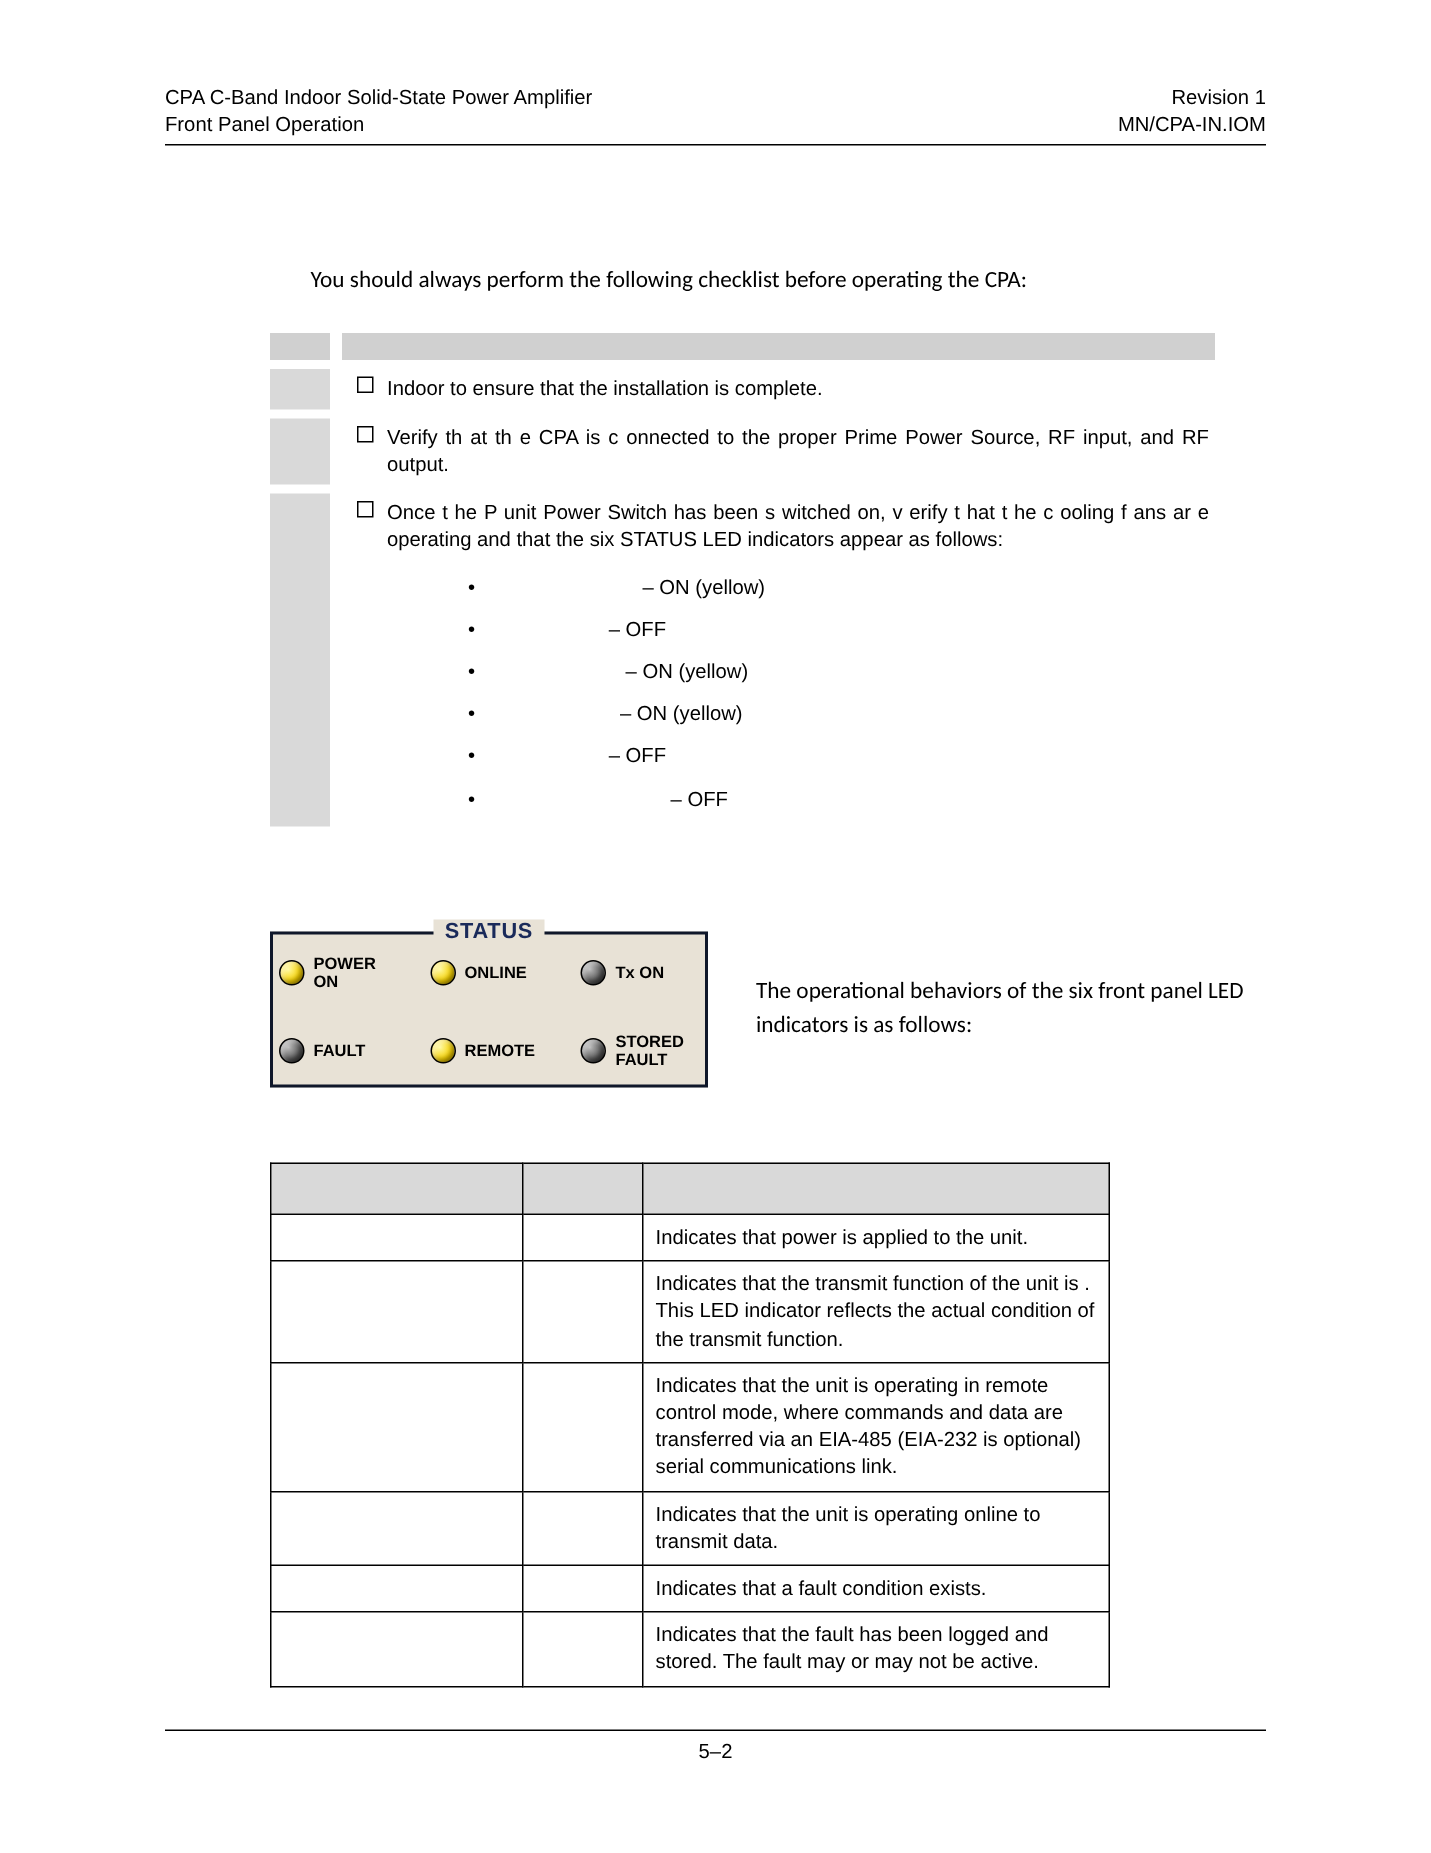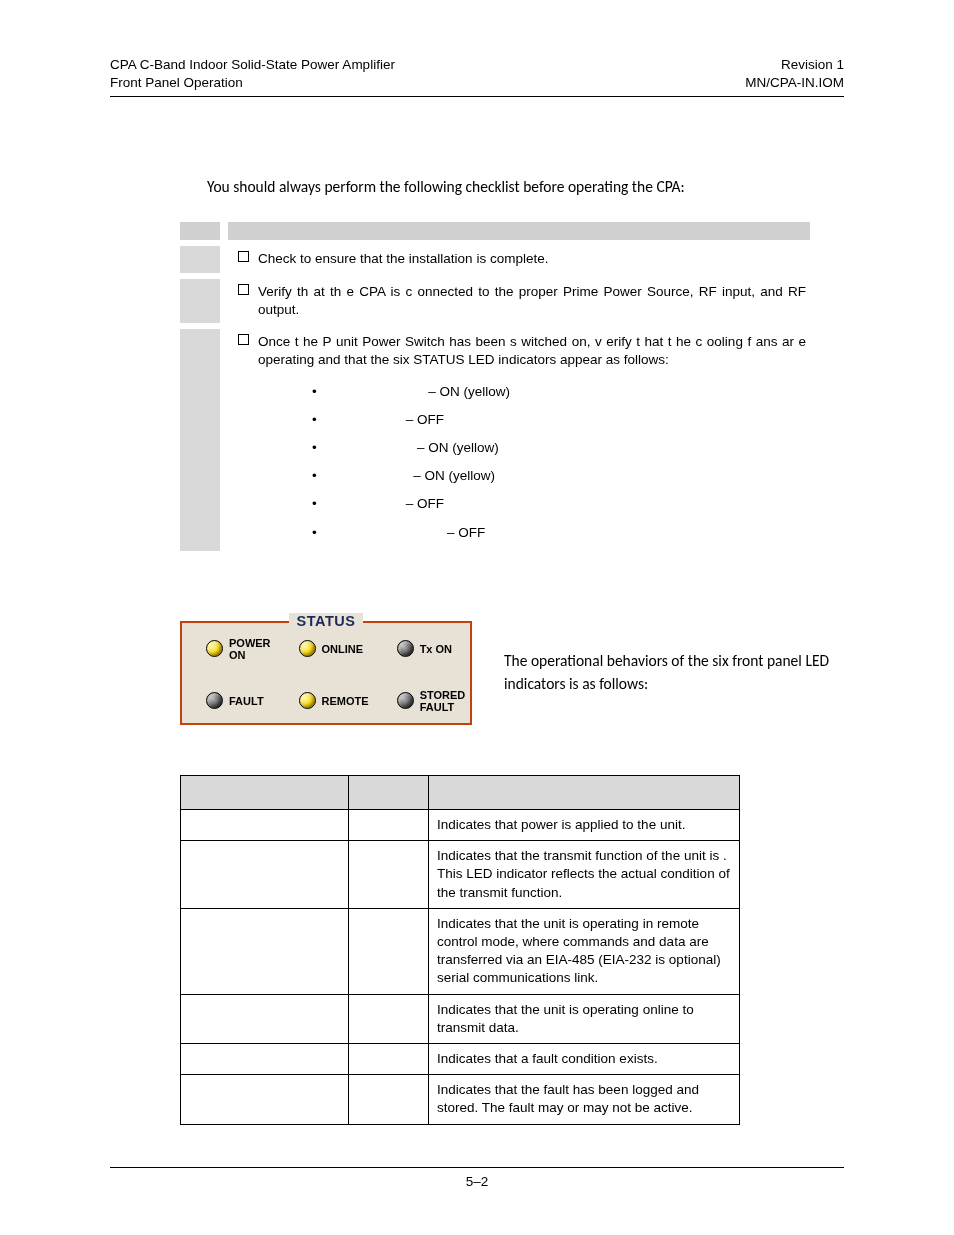--- a/index.html
+++ b/index.html
@@ -103,24 +103,24 @@
   }
   .bullet-text { white-space: pre; }
   .status-row {
     margin-top: 70px;
     margin-left: 70px;
     display: flex;
     align-items: center;
     gap: 32px;
   }
   .status-panel {
-    border: 2px solid #c2410c;
+    border: 2px solid #0f172a;
     width: 292px;
     background: #e8e2d6;
-    padding: 6px 10px 10px 24px;
+    padding: 6px 10px 10px 4px;
     position: relative;
   }
   .status-title-wrap {
     position: absolute;
     top: -11px;
     left: 0;
     right: 0;
     text-align: center;
   }
   .status-title {
@@ -179,21 +179,21 @@
     line-height: 1.35;
   }
   .led-table th {
     background: #d9d9d9;
     height: 34px;
   }
   .led-table .c1 { width: 168px; }
   .led-table .c2 { width: 80px; }
   .footer {
     position: absolute;
-    bottom: 46px;
+    bottom: 60px;
     left: 110px;
     right: 110px;
   }
   .footer-sep {
     border: none;
     border-top: 1px solid #000;
     margin-bottom: 6px;
   }
   .footer-num {
     text-align: center;
@@ -225,21 +225,21 @@
       <div class="ch-right-head"></div>
     </div>
     <div id="checklist-rows">
         <div class="ch-row">
           <div class="ch-left"></div>
           <div class="ch-right">
             <div class="ch-box-col">
               <div class="ch-box"></div>
             </div>
             <div class="ch-text">
-              <div>Check to ensure that the installation is complete.</div>
+              <div>Indoor to ensure that the installation is complete.</div>
             </div>
           </div>
         </div>
         <div class="ch-row">
           <div class="ch-left"></div>
           <div class="ch-right">
             <div class="ch-box-col">
               <div class="ch-box"></div>
             </div>
             <div class="ch-text">

